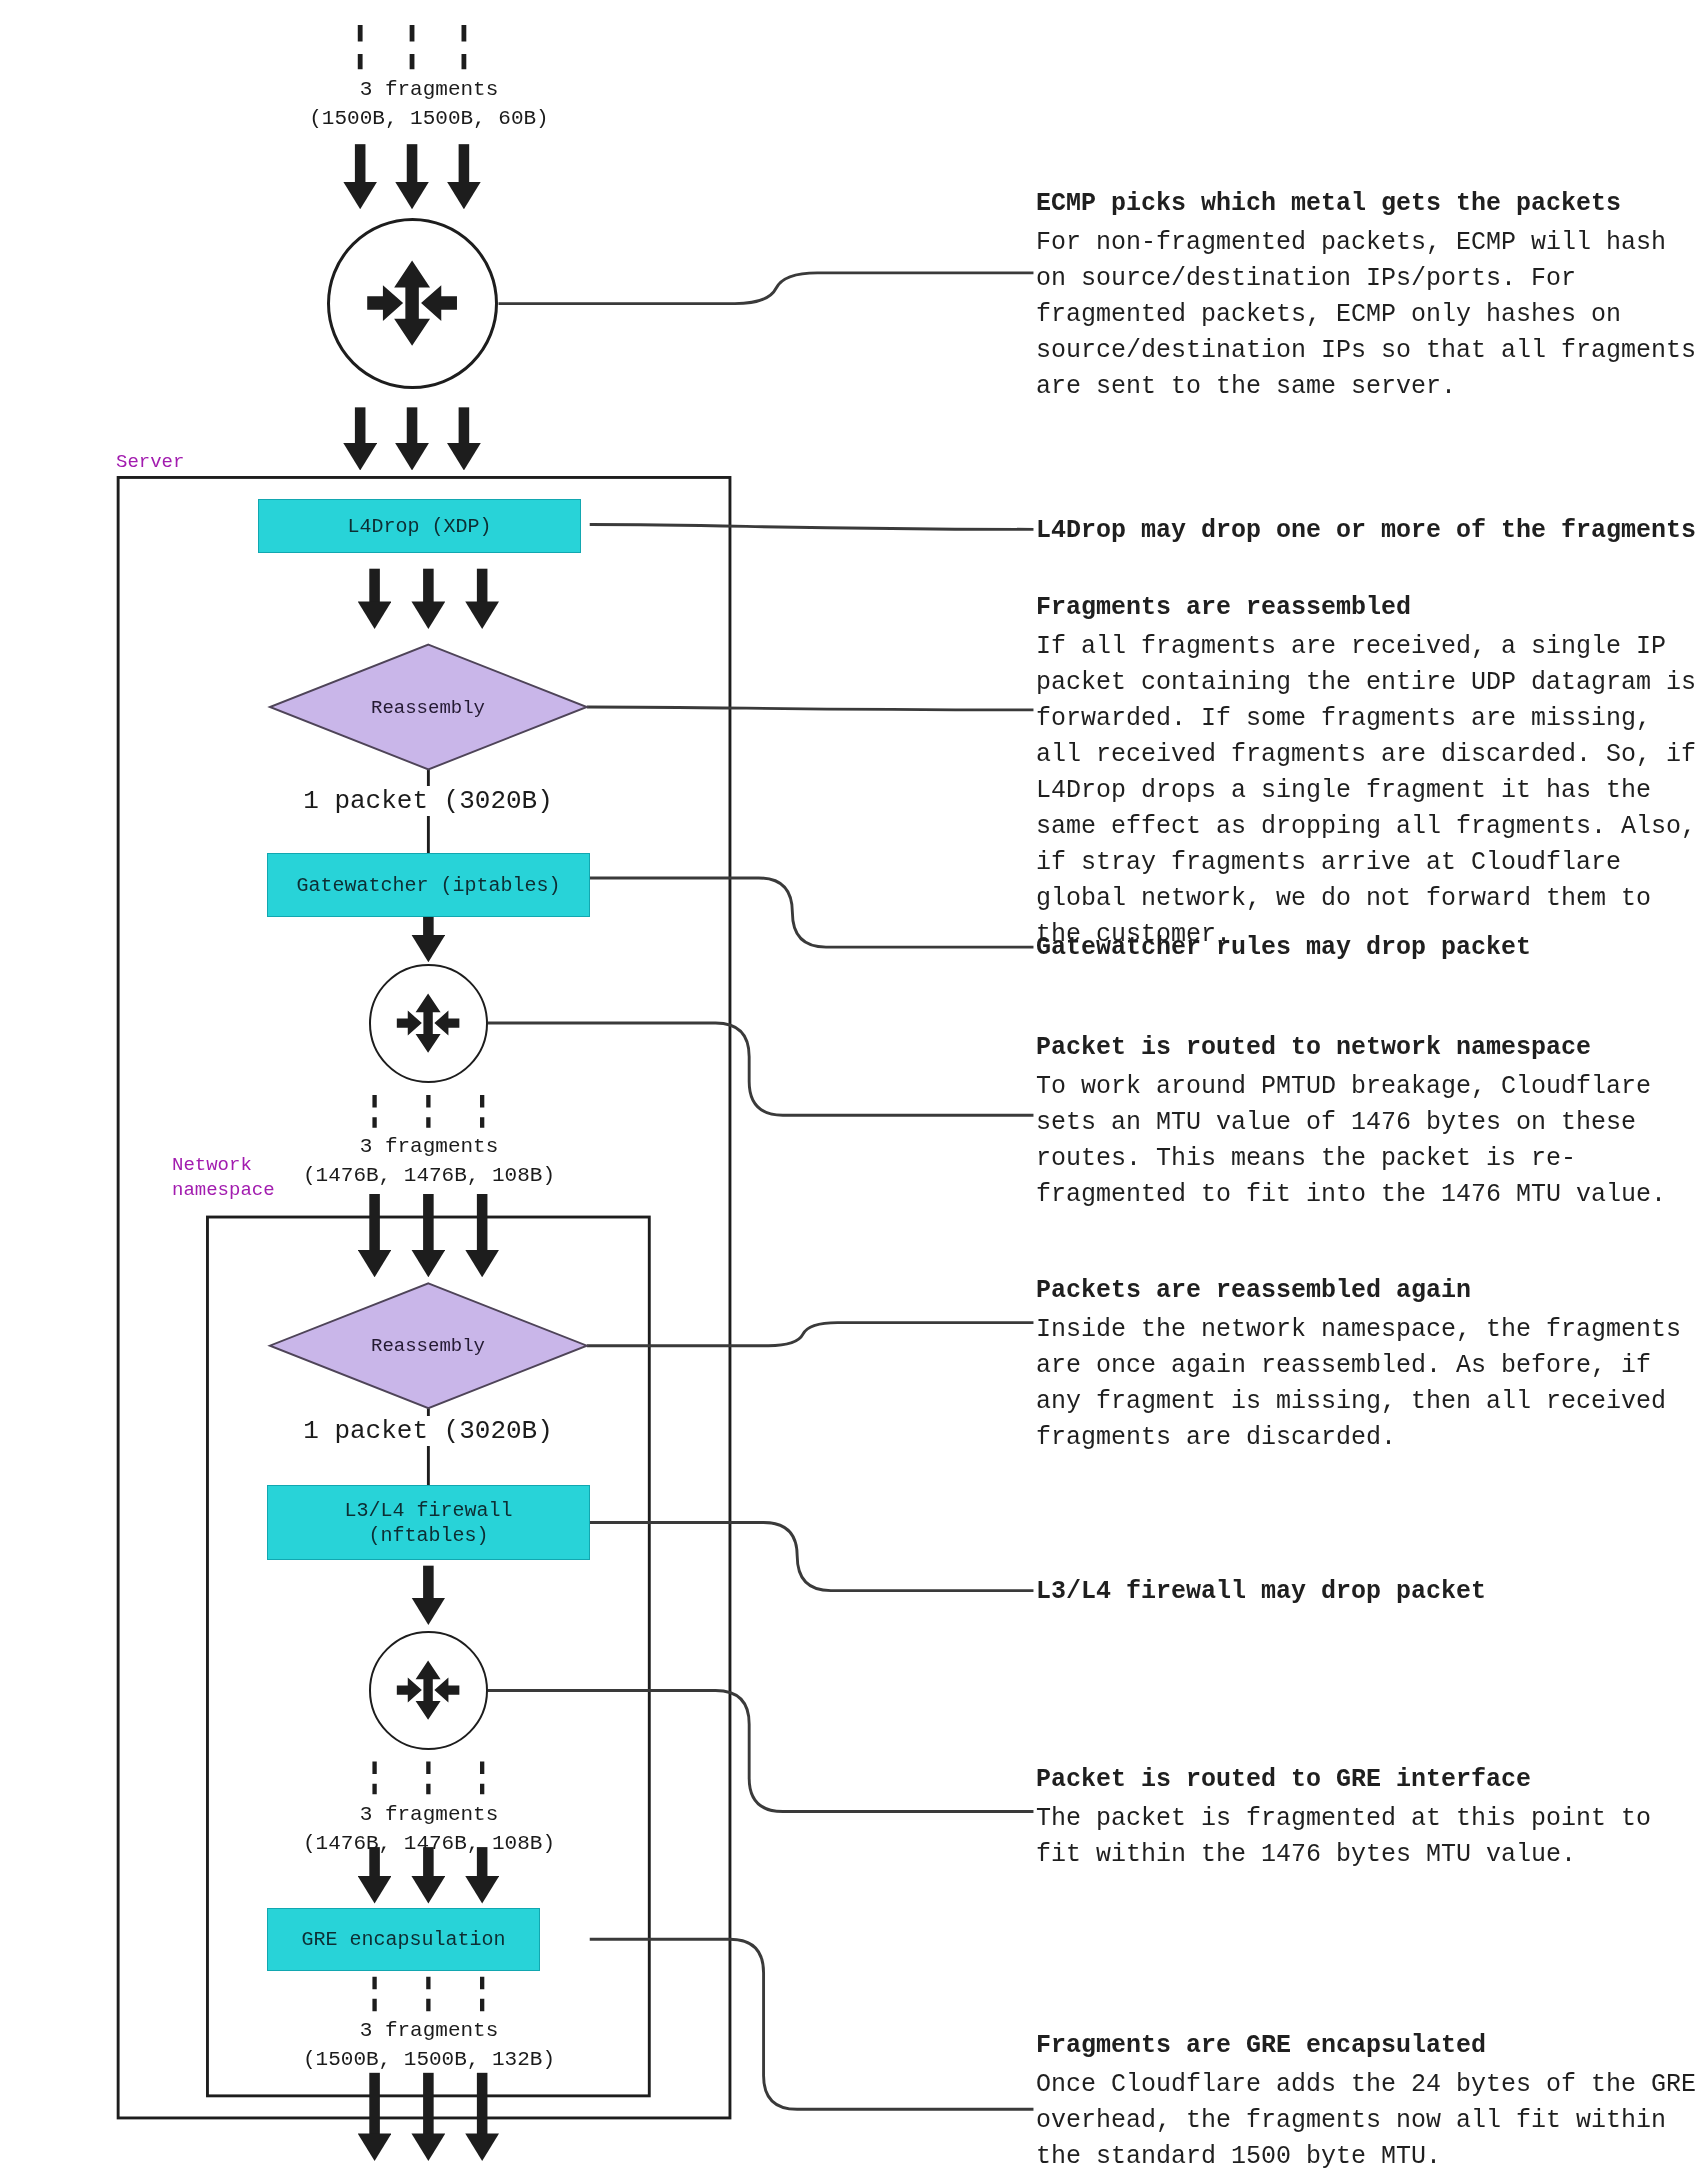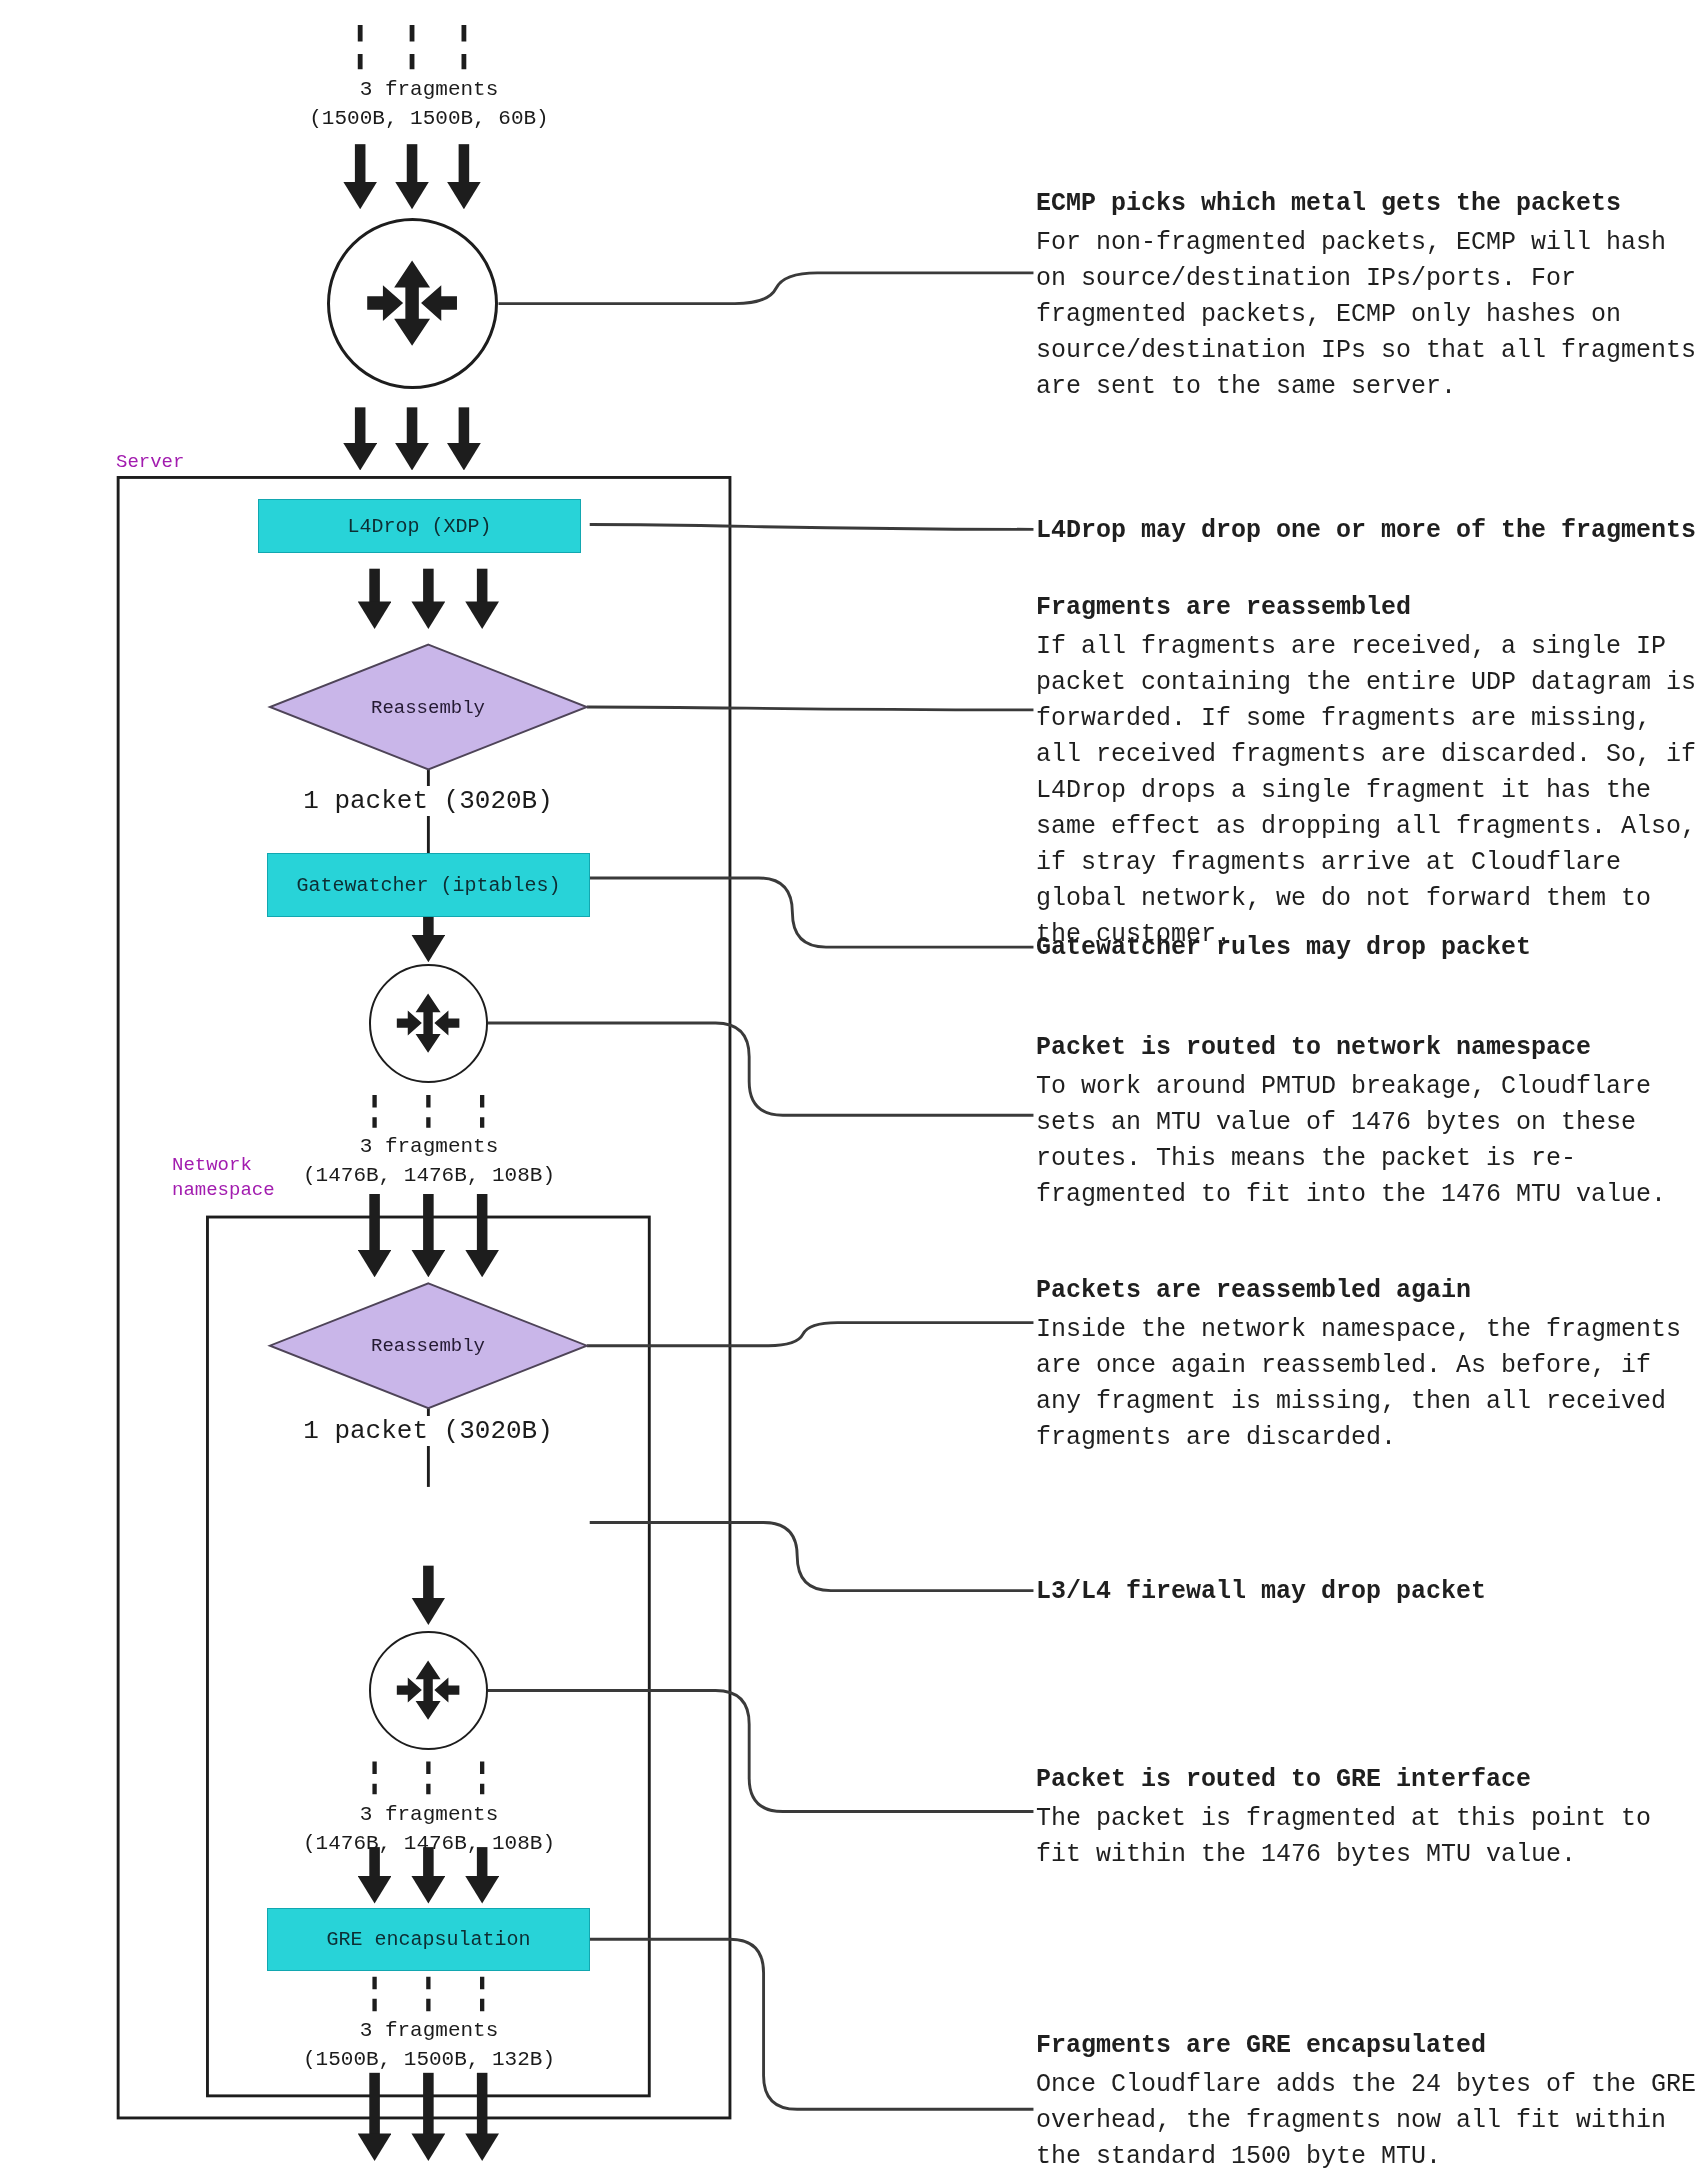--- a/index.html
+++ b/index.html
@@ -162,37 +162,39 @@
     <div>3 fragments</div>
     <div>(1476B, 1476B, 108B)</div>
   </div>
 
   <div class="abs tiny-label" style="left:160px;top:1153px;margin-left:12px;">Network
 namespace</div>
 
   <div class="abs diamond-label" style="left:332px;top:1332px;width:192px;height:27px;">Reassembly</div>
   <div class="abs ctr packet-label" style="left:284px;top:1416px;width:288px;"><span>1 packet (3020B)</span></div>
 
+  <div class="abs node-box" style="left:267px;top:1485px;width:323px;height:75px;">L3/L4 firewall
+(nftables)</div>
 
   <div class="abs router-circle small" style="left:369px;top:1631px;width:119px;height:119px;">
     <svg viewBox="0 0 100 100">
       <g fill="#1d1d1d">
         <path d="M44 64 V36 H34 L50 12 L66 36 H56 V64 H66 L50 88 L34 64 Z"></path>
         <path d="M10 44 H24 V34 L42 50 L24 66 V56 H10 Z"></path>
         <path d="M90 44 H76 V34 L58 50 L76 66 V56 H90 Z"></path>
       </g>
     </svg>
   </div>
 
   <div class="abs ctr small-label" style="left:256px;top:1800px;width:346px;">
     <div>3 fragments</div>
     <div>(1476B, 1476B, 108B)</div>
   </div>
 
-  <div class="abs node-box" style="left:267px;top:1908px;width:323px;height:63px;">GRE encapsulation</div>
+  <div class="abs node-box" style="left:267px;top:1908px;width:273px;height:63px;">GRE encapsulation</div>
 
   <div class="abs ctr small-label" style="left:256px;top:2016px;width:346px;">
     <div>3 fragments</div>
     <div>(1500B, 1500B, 132B)</div>
   </div>
 
   <div class="ann" style="top:188px;">
     <p class="ann-title">ECMP picks which metal gets the packets</p>
     <p class="ann-body">For non-fragmented packets, ECMP will hash on source/destination IPs/ports. For fragmented packets, ECMP only hashes on source/destination IPs so that all fragments are sent to the same server.</p>
   </div>

